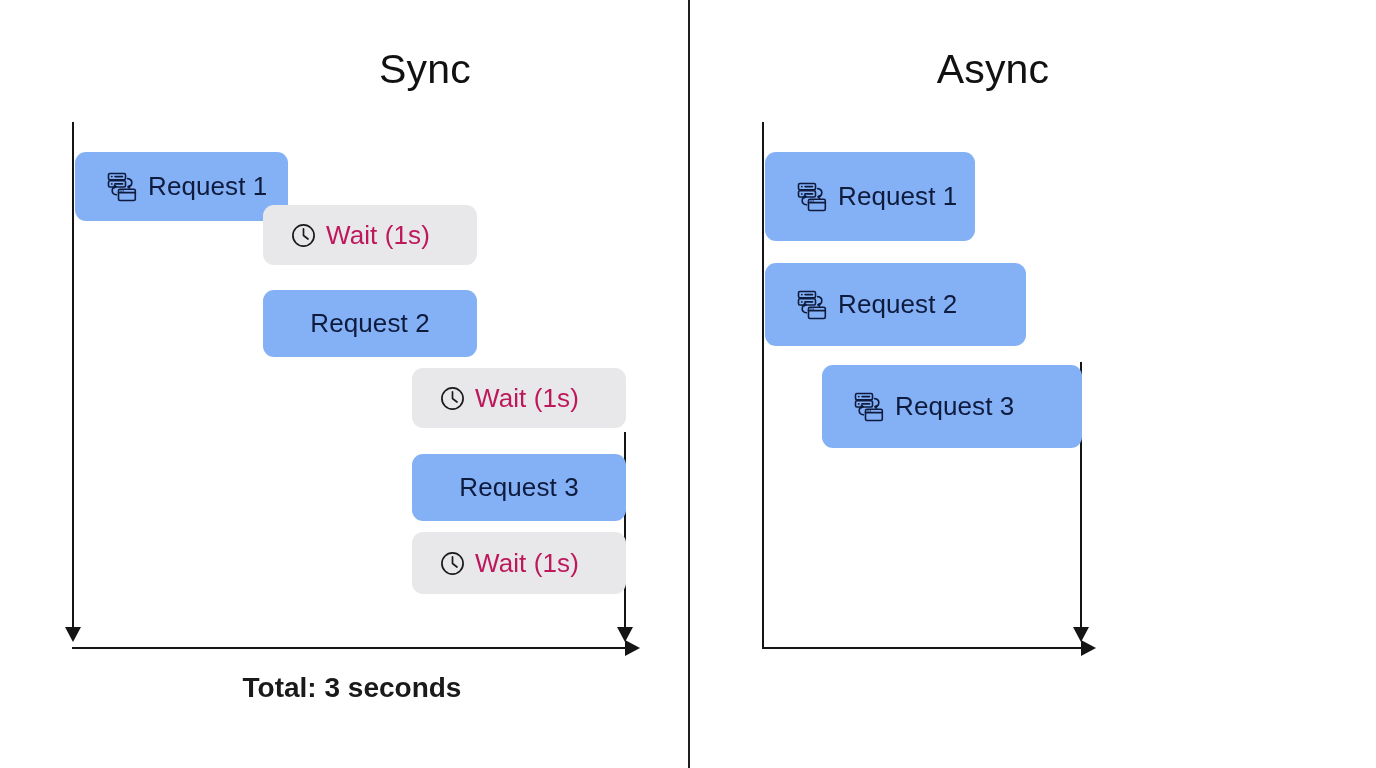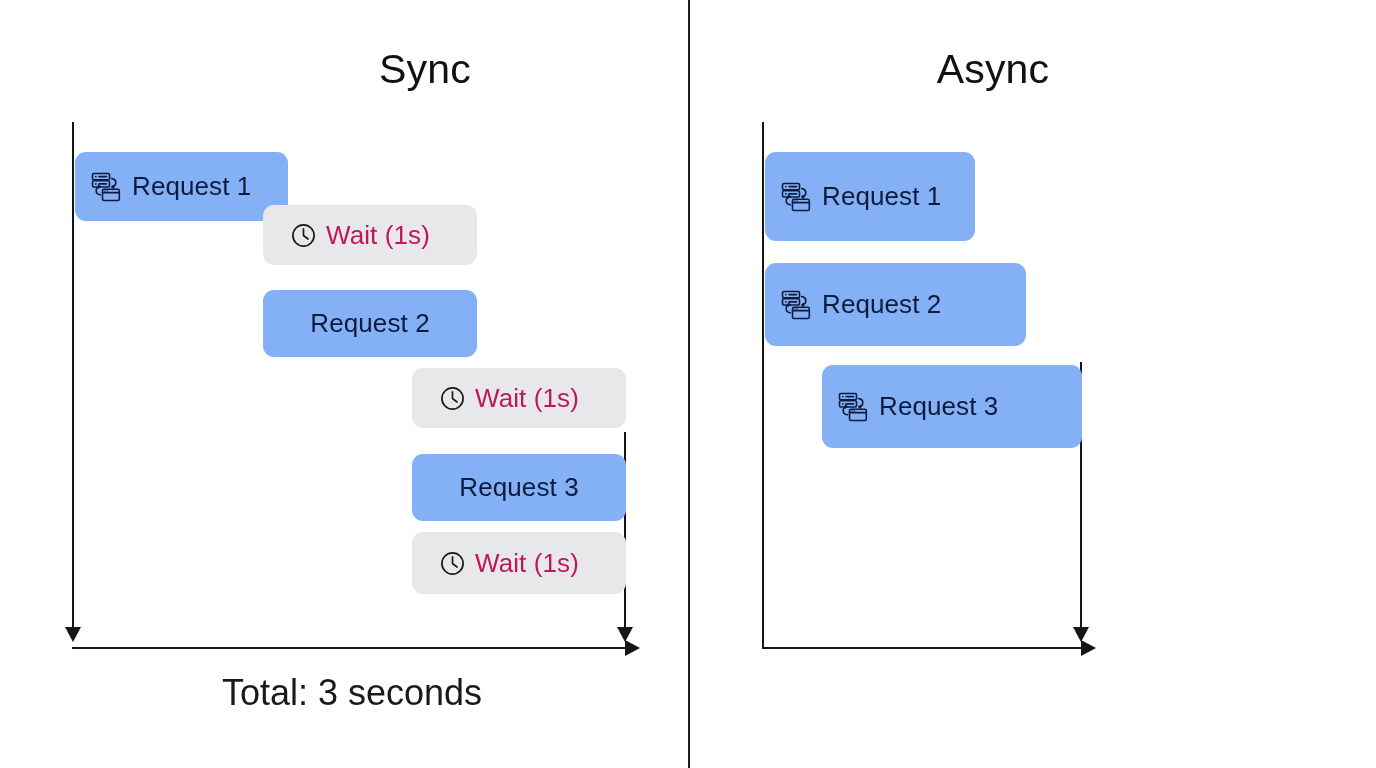--- a/index.html
+++ b/index.html
@@ -56,38 +56,39 @@
   }
   .bar.request{
     background:#84B0F6;
     color:#0e1b3d;
   }
   .bar.wait{
     background:#E8E8EA;
     color:#be185d;
   }
   .bar.centered{justify-content:center;}
-  .bar.lead{justify-content:flex-start;padding-left:14px;}
+  .bar.lead{justify-content:flex-start;padding-left:30px;}
   .bar .bar-label{white-space:nowrap;}
   .bar .icon{
     display:inline-flex;
     align-items:center;
     justify-content:center;
     flex:0 0 auto;
     margin-right:9px;
   }
   .bar .icon svg{display:block;}
 
   
   .total-label{
     position:absolute;
-    font-size:36px;
+    font-size:28px;
     color:#1a1a1a;
     white-space:nowrap;
     text-align:center;
+    font-weight:bold;
   }
 </style>
 </head>
 <body>
 
 <div id="stage">
 
   <div class="divider" style="left:688px;"></div>
 
   <div class="panel-title" style="left:0px;top:46px;width:802px;margin-left:24px;">Sync</div>

